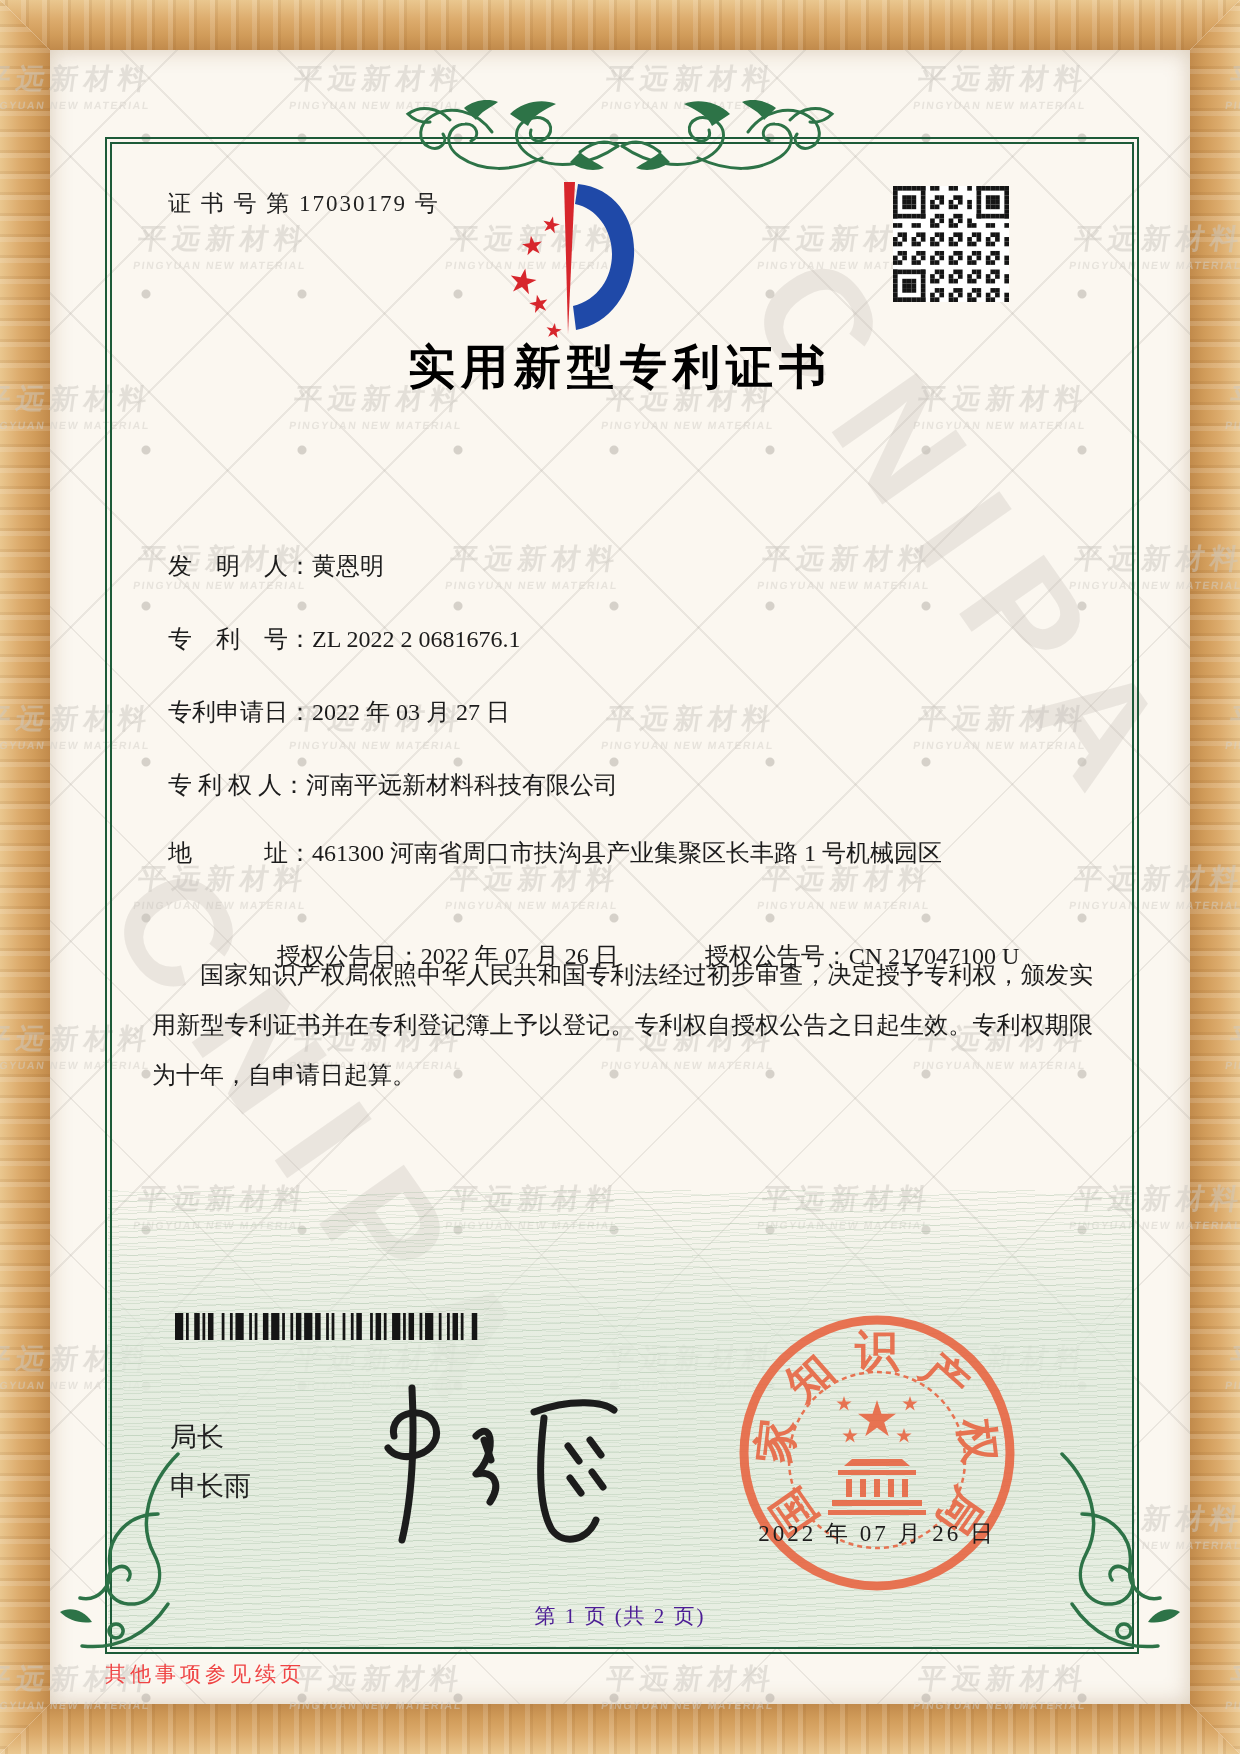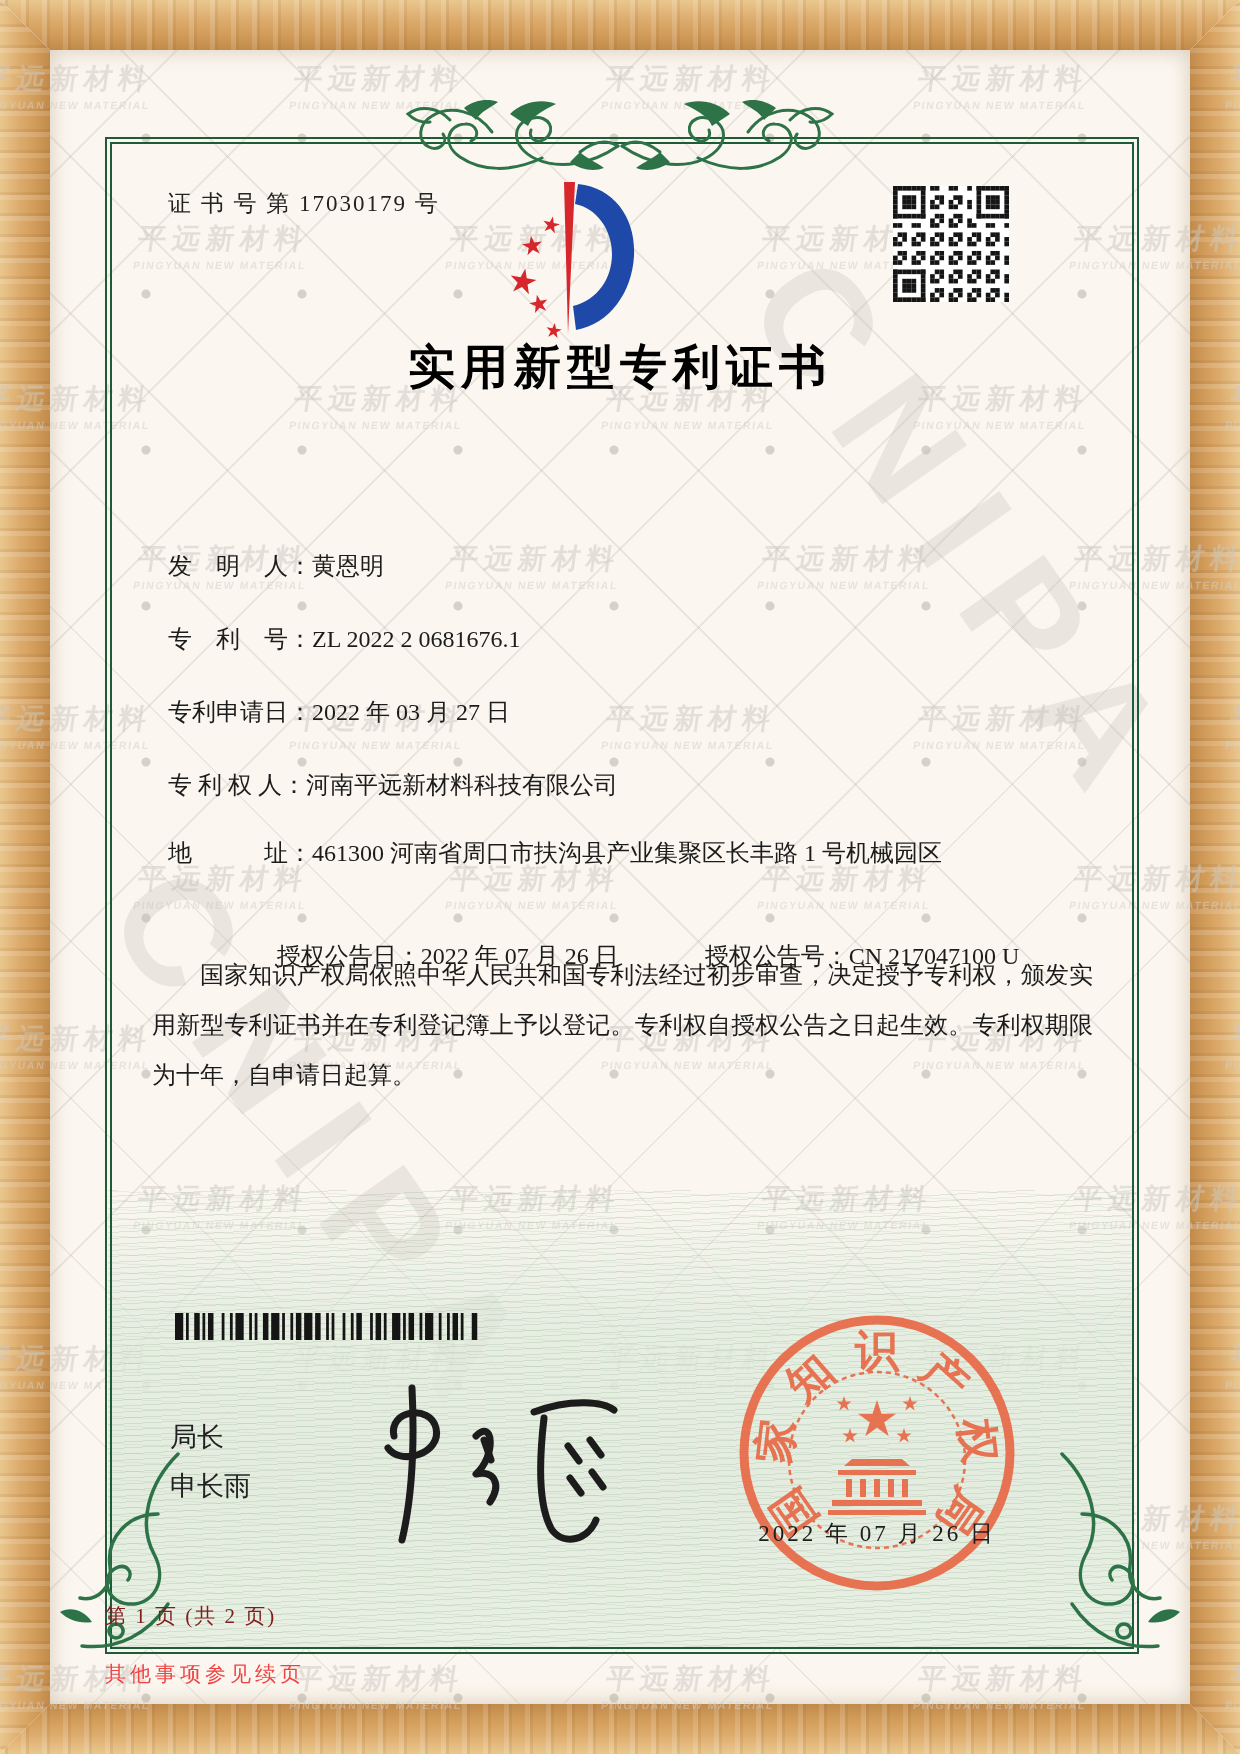--- a/index.html
+++ b/index.html
@@ -76,21 +76,21 @@
   .paras p{margin:2px;text-indent:2em;}
   .paras p + p{margin-top:10px;}
   .barcode{position:absolute;left:125px;top:1263px;width:305px;height:27px;}
   .signer{position:absolute;left:120px;top:1372px;font-family:"Liberation Sans","DejaVu Sans",sans-serif;
     font-size:27px;color:#222;line-height:30px;}
   .signer div + div{margin-top:19px;}
   .signature{position:absolute;left:292px;top:1328px;}
   .seal{position:absolute;left:682px;top:1258px;width:290px;height:290px;opacity:.88;}
   .seal svg text{font-family:"Liberation Serif",serif;font-weight:bold;}
   .seal-date{position:absolute;left:682px;top:1468px;width:290px;text-align:center;font-size:23px;color:#1c1c1c;letter-spacing:3px;}
-  .page-footer{position:absolute;left:55px;top:1552px;width:1030px;text-align:left;font-size:21px;color:#7f1d1d;letter-spacing:2px;}
+  .page-footer{position:absolute;left:55px;top:1552px;width:1030px;text-align:center;font-size:21px;color:#4c1d95;letter-spacing:2px;}
   .cont-note{position:absolute;left:55px;top:1610px;width:1030px;text-align:left;font-size:21px;color:#ef4444;letter-spacing:4px;}
 </style>
 </head>
 <body>
 
 <div class="frame">
   <div class="wood wood-h wood-top"></div>
   <div class="wood wood-h wood-bottom"></div>
   <div class="wood wood-v wood-left"></div>
   <div class="wood wood-v wood-right"></div>

